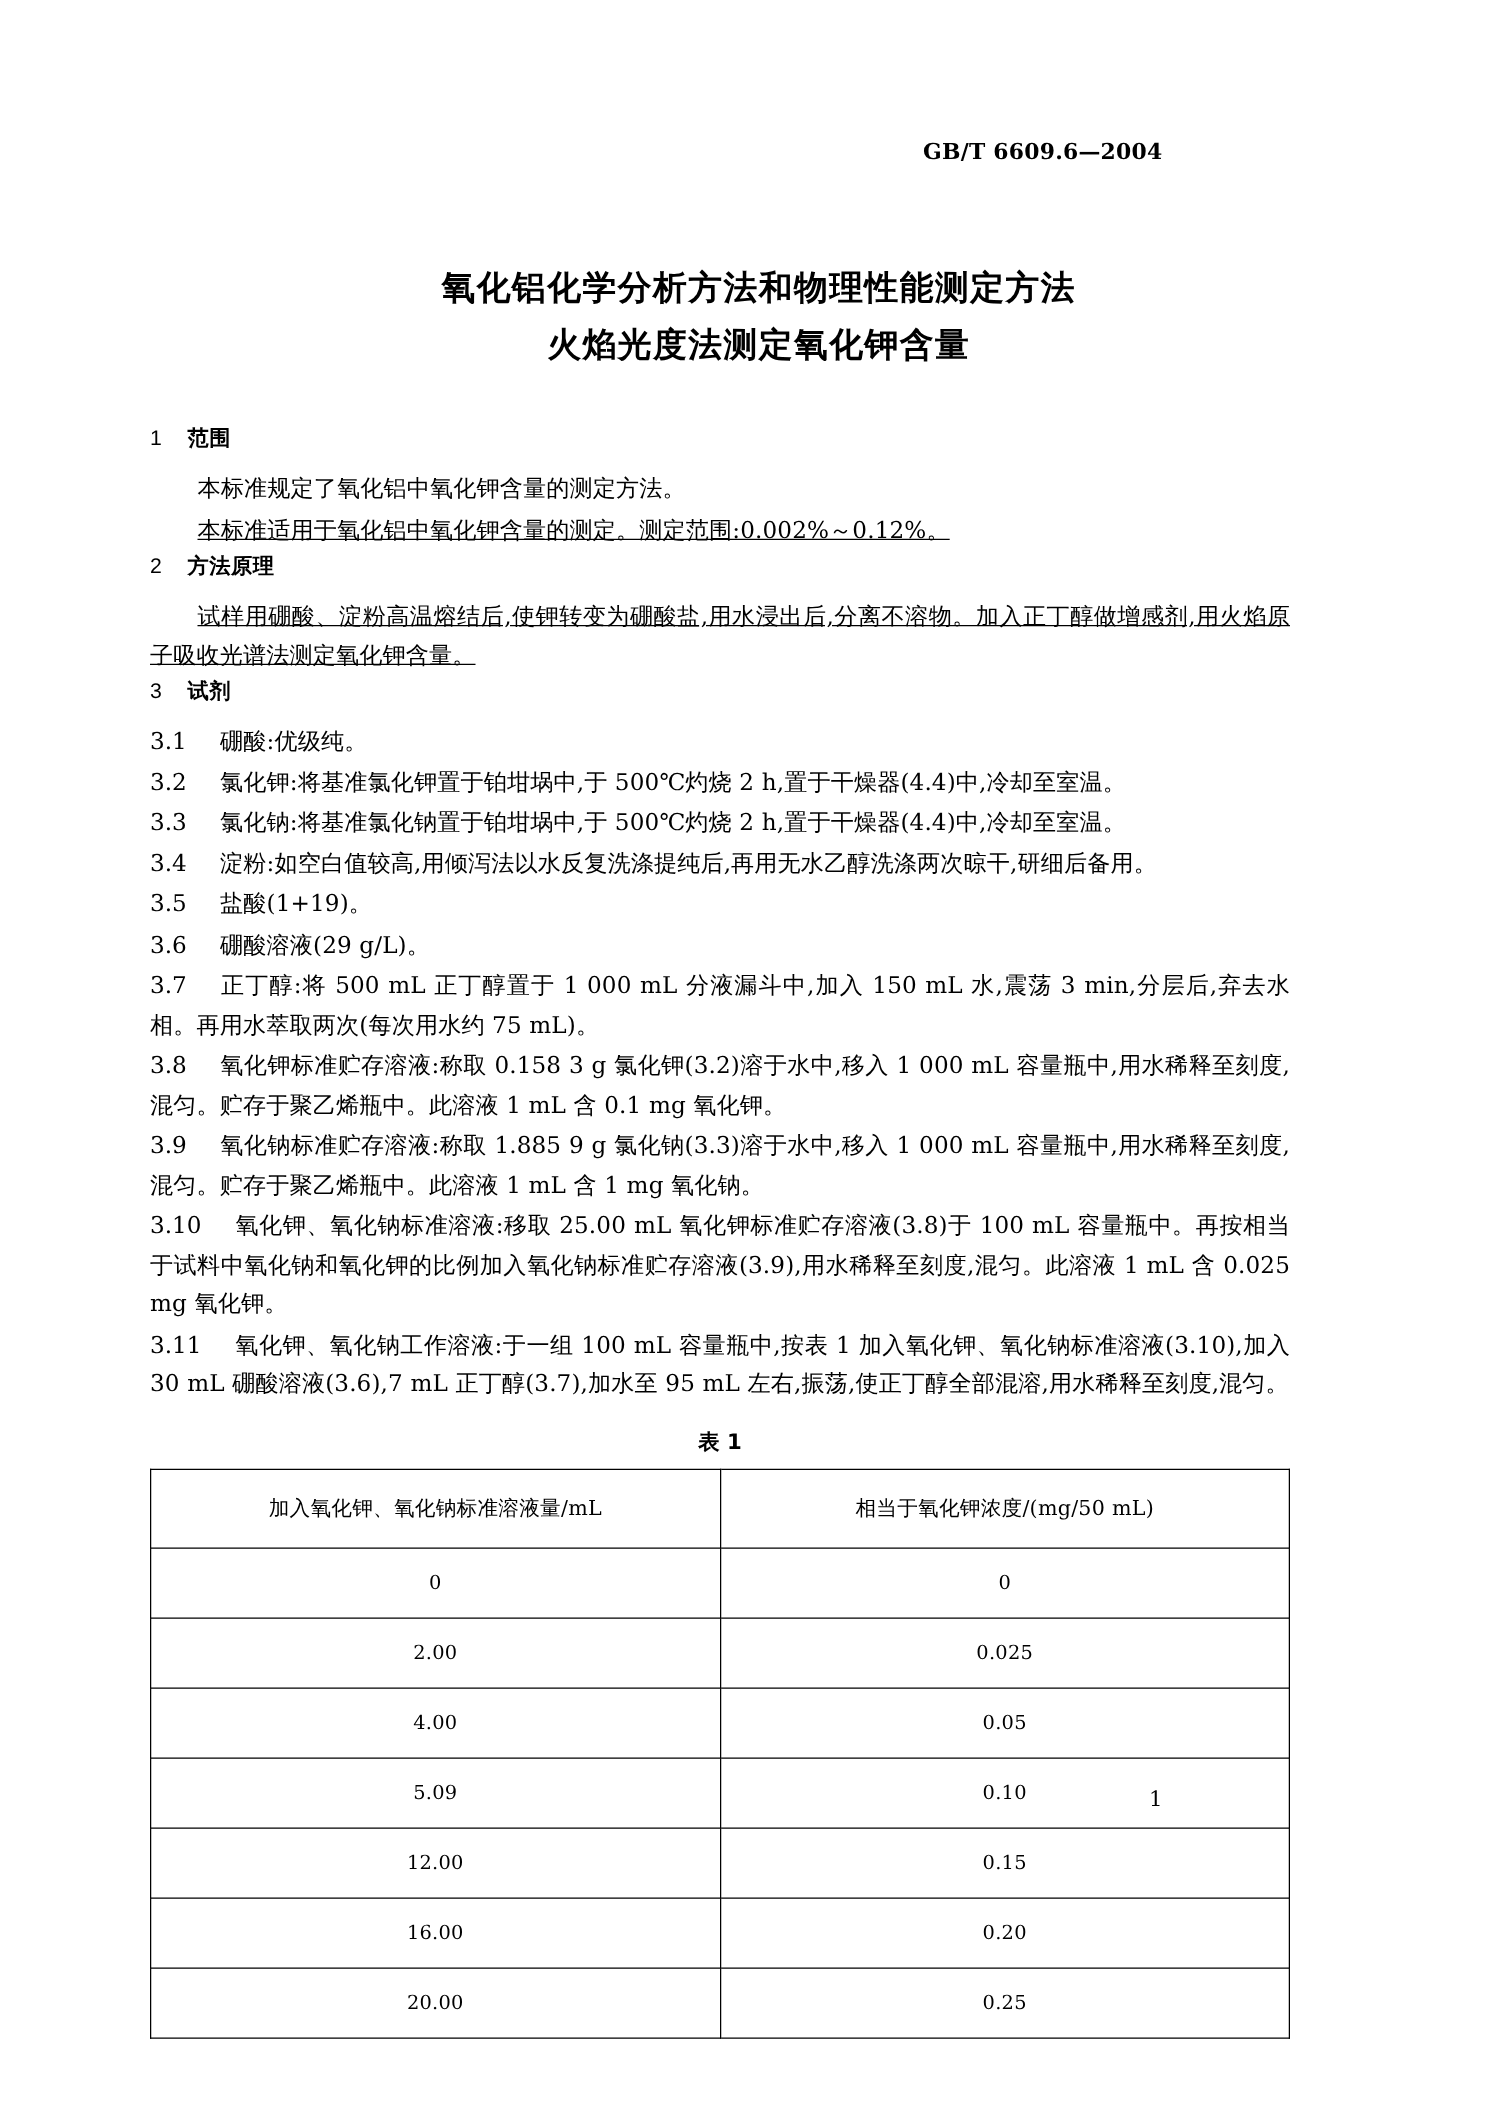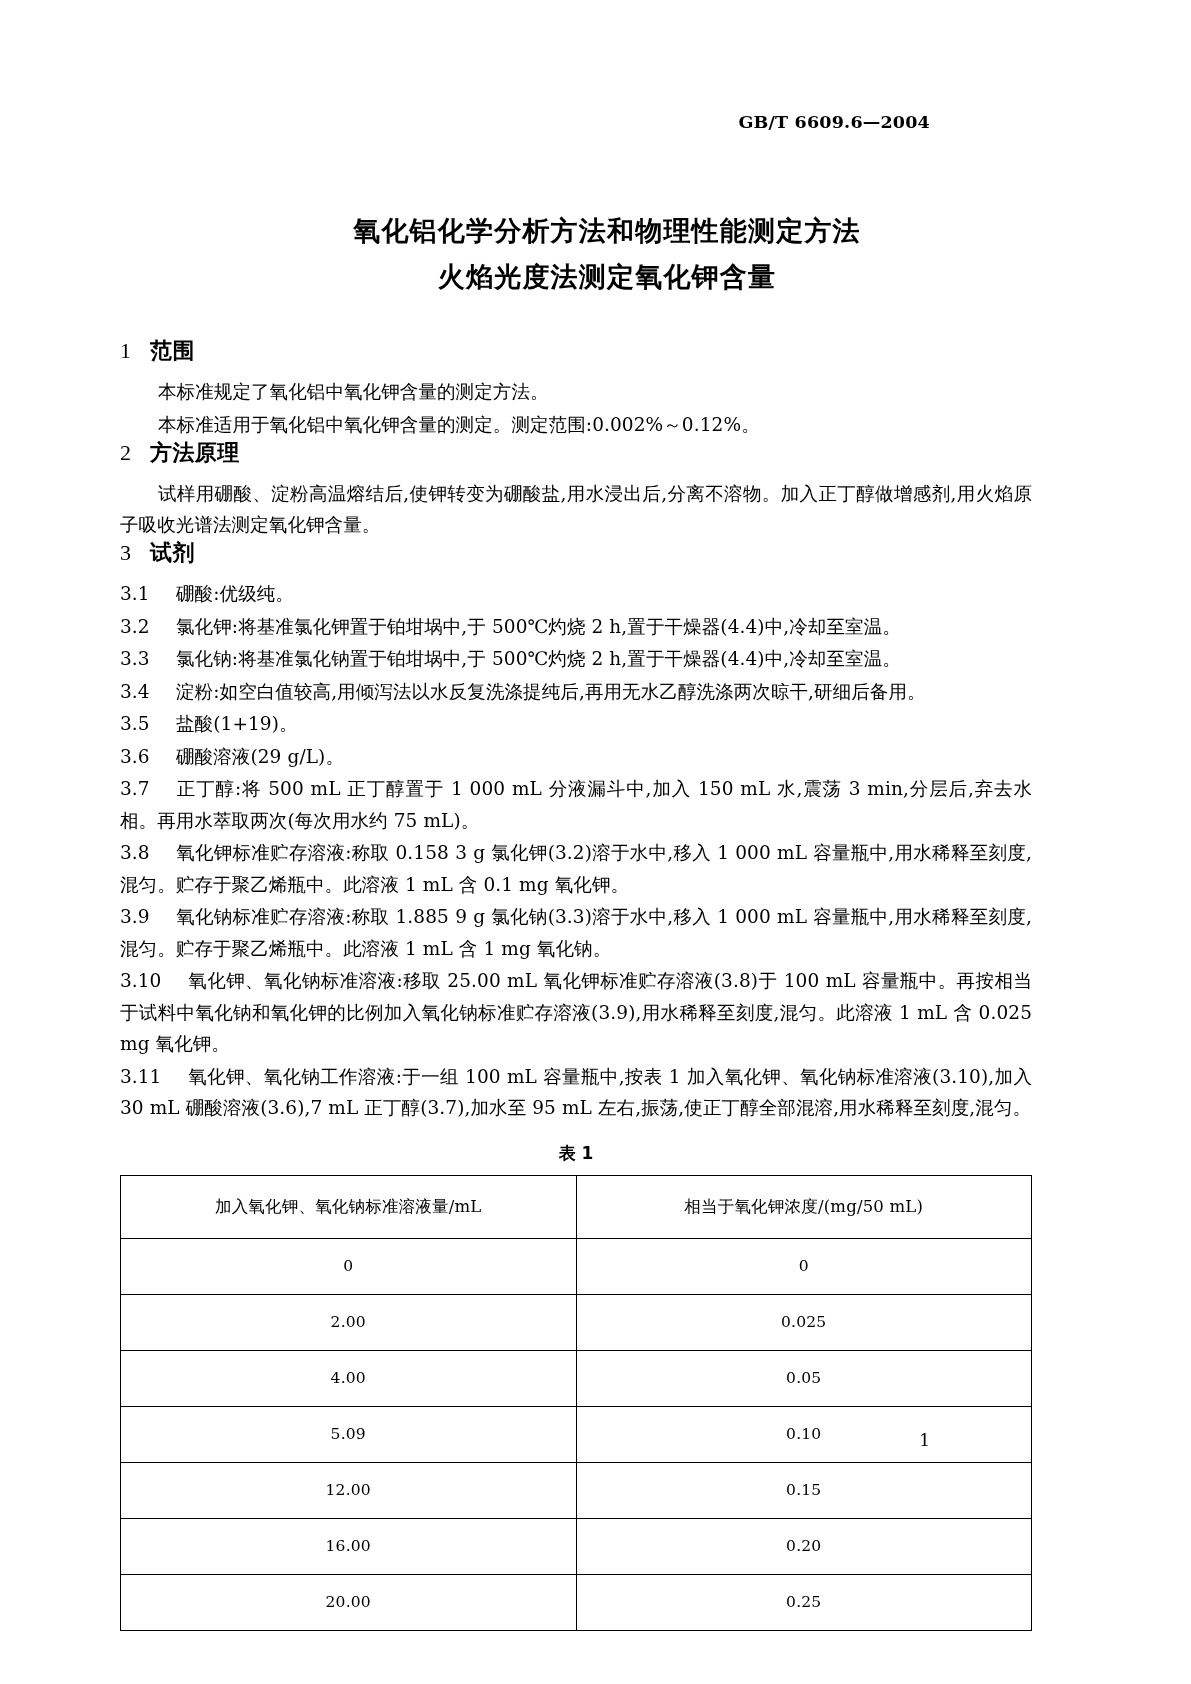--- a/index.html
+++ b/index.html
@@ -57,23 +57,23 @@
   
   .content {
     position: absolute;
     top: 340px;
     left: 120px;
     width: 912px;
   }
 
   
   .clause-head {
-    font-family: Liberation Serif, serif;
-    font-weight: bold;
-    font-size: 22px;
+    font-family: Liberation Sans, sans-serif;
+    font-weight: bold;
+    font-size: 17px;
     letter-spacing: 0.4px;
     margin: 0 0 14px 0;
     line-height: 22px;
   }
   .clause-head .num {
     display: inline-block;
     width: 30px;
     font-weight: normal;
   }
 
@@ -82,21 +82,21 @@
     margin: 0 0 2px 0;
     font-size: 18.5px;
     line-height: 31px;
     text-align: justify;
     text-justify: inter-ideograph;
     letter-spacing: 0.1px;
   }
   p.indent {
     text-indent: 38px;
   }
-  .tail-gap { margin-bottom: 16px; }
+  .tail-gap { margin-bottom: 16px; text-decoration: underline; }
 
   
   .item {
     margin: 0 0 1px 0;
     font-size: 18.5px;
     line-height: 31.5px;
     text-align: justify;
     text-justify: inter-ideograph;
     letter-spacing: 0.1px;
     padding-left: 0;

